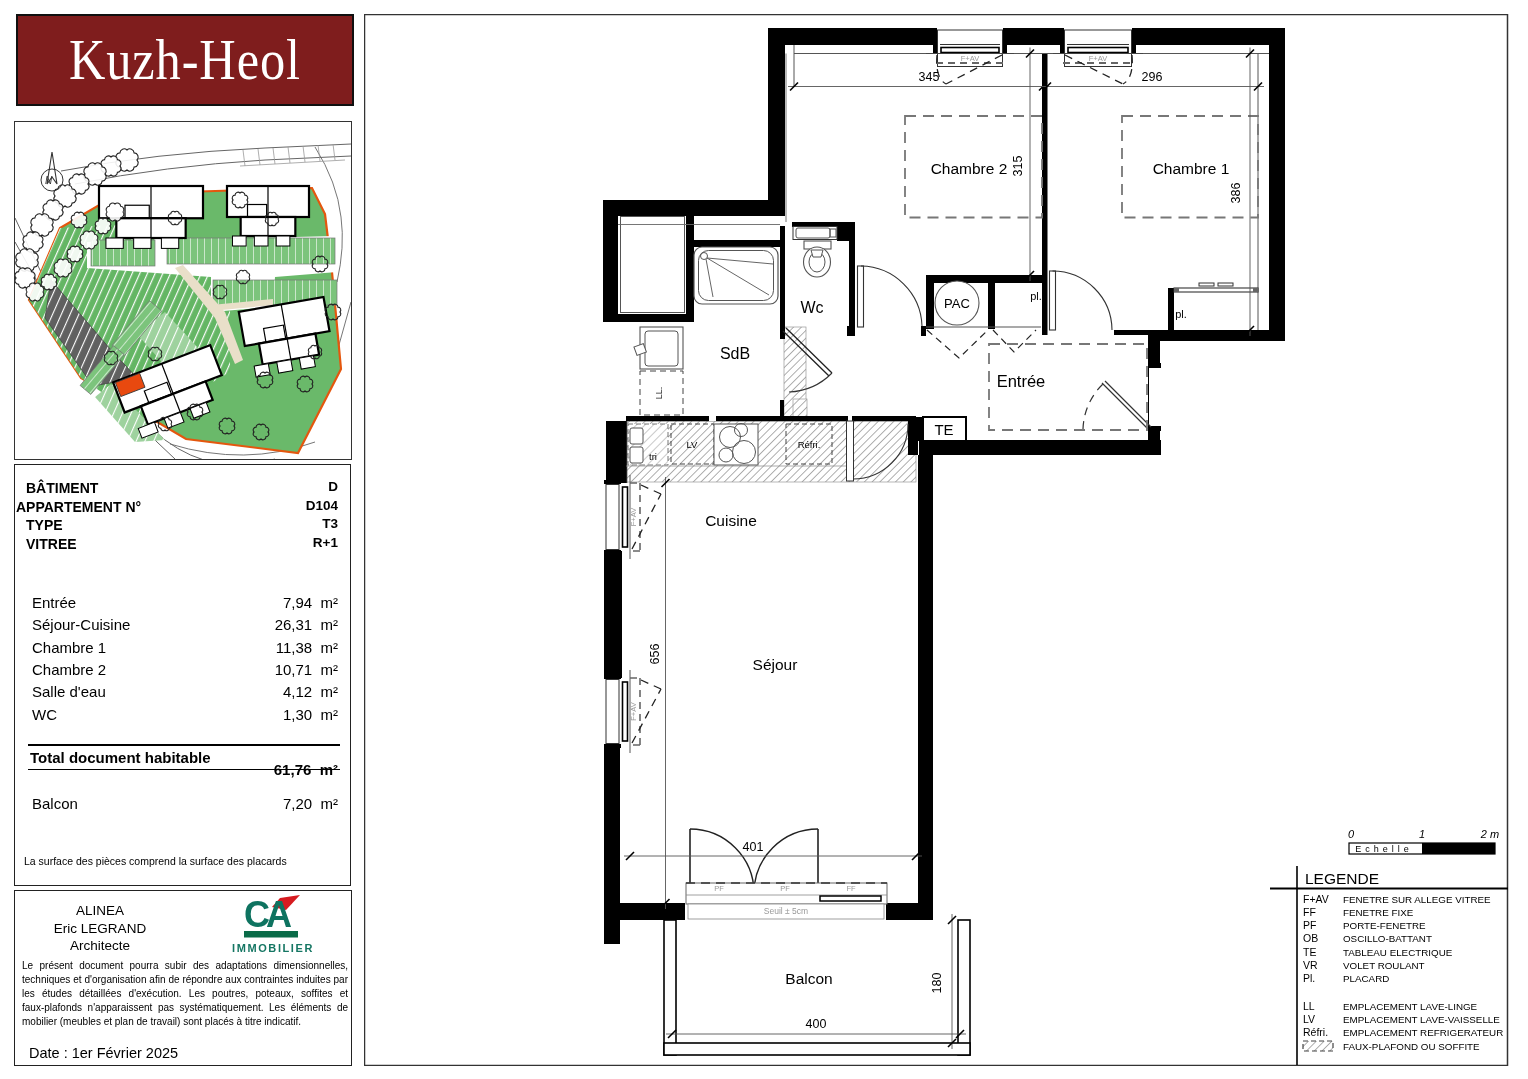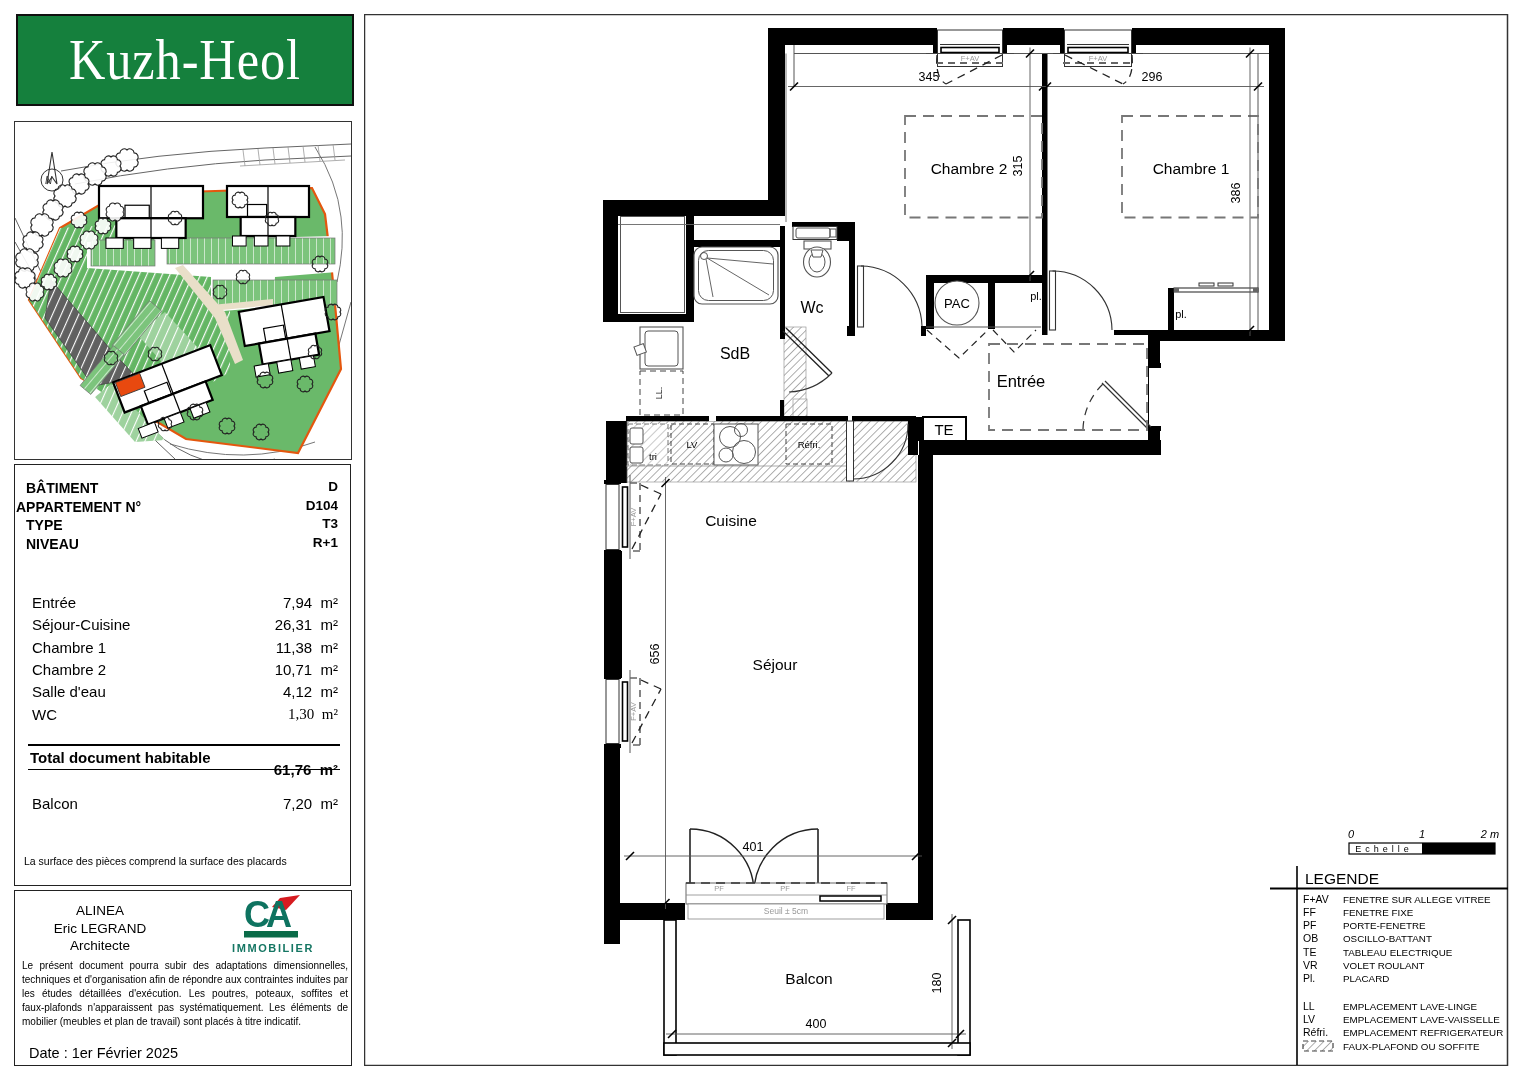--- a/index.html
+++ b/index.html
@@ -1,18 +1,18 @@
 <!DOCTYPE html>
 <html><head>
 <meta charset="utf-8">
 <style>
 html,body{margin:0;padding:0;background:#fff;width:1528px;height:1079px;overflow:hidden;
 font-family:"Liberation Sans",sans-serif;}
 .abs{position:absolute;}
-#banner{left:16px;top:14px;width:334px;height:88px;background:#15803d;border:2px solid #101010;
+#banner{left:16px;top:14px;width:334px;height:88px;background:#7f1d1d;border:2px solid #101010;
 display:flex;align-items:center;justify-content:center;}
 #banner span{font-family:"Liberation Serif",serif;color:#fff;font-size:56px;letter-spacing:1px;transform:scaleX(0.9);font-weight:400;}
 #mapbox{left:14px;top:121px;width:336px;height:337px;border:1px solid #333;}
 #infobox{left:14px;top:464px;width:335px;height:420px;border:1.5px solid #222;}
 #archbox{left:14px;top:890px;width:336px;height:174px;border:1.5px solid #222;}
 .il{position:absolute;font-size:15px;color:#000;}
 .ib{position:absolute;font-size:14px;font-weight:bold;color:#000;}
 .iv{position:absolute;font-size:13.5px;font-weight:bold;color:#000;text-align:right;right:14px;}
 .rv{position:absolute;font-size:15px;color:#000;text-align:right;right:14px;}
 </style>
@@ -151,34 +151,34 @@
 <text x="30" y="62" font-size="10" fill="#333" font-style="italic">N</text>
     </svg></div>
 
 <div class="abs" id="infobox"></div>
 <div class="ib" style="left:26px;top:480px;">BÂTIMENT</div>
 <div class="iv" style="top:479px;left:200px;width:138px;">D</div>
 <div class="ib" style="left:16px;top:499px;">APPARTEMENT N°</div>
 <div class="iv" style="top:498px;left:200px;width:138px;">D104</div>
 <div class="ib" style="left:26px;top:517px;">TYPE</div>
 <div class="iv" style="top:516px;left:200px;width:138px;">T3</div>
-<div class="ib" style="left:26px;top:536px;">NIVEAU</div>
+<div class="ib" style="left:26px;top:536px;">VITREE</div>
 <div class="iv" style="top:535px;left:200px;width:138px;">R+1</div>
 <div class="il" style="left:32px;top:594px;">Entrée</div>
 <div class="rv" style="top:594px;left:100px;width:238px;">7,94&nbsp;&nbsp;m²</div>
 <div class="il" style="left:32px;top:616px;">Séjour-Cuisine</div>
 <div class="rv" style="top:616px;left:100px;width:238px;">26,31&nbsp;&nbsp;m²</div>
 <div class="il" style="left:32px;top:639px;">Chambre 1</div>
 <div class="rv" style="top:639px;left:100px;width:238px;">11,38&nbsp;&nbsp;m²</div>
 <div class="il" style="left:32px;top:661px;">Chambre 2</div>
 <div class="rv" style="top:661px;left:100px;width:238px;">10,71&nbsp;&nbsp;m²</div>
 <div class="il" style="left:32px;top:683px;">Salle d'eau</div>
 <div class="rv" style="top:683px;left:100px;width:238px;">4,12&nbsp;&nbsp;m²</div>
 <div class="il" style="left:32px;top:706px;">WC</div>
-<div class="rv" style="top:706px;left:100px;width:238px;font-family:Liberation Serif, serif;">1,30&nbsp;&nbsp;m²</div>
+<div class="rv" style="top:706px;left:100px;width:238px;">1,30&nbsp;&nbsp;m²</div>
 <div class="abs" style="left:28px;top:744px;width:312px;border-top:2px solid #000;"></div>
 <div class="il" style="left:30px;top:749px;font-weight:bold;">Total document habitable</div>
 <div class="rv" style="top:749px;left:100px;width:238px;font-weight:bold;margin-top:12px;">61,76&nbsp;&nbsp;m²</div>
 <div class="abs" style="left:28px;top:769px;width:312px;border-top:1.5px solid #000;"></div>
 <div class="il" style="left:32px;top:795px;">Balcon</div>
 <div class="rv" style="top:795px;left:100px;width:238px;">7,20&nbsp;&nbsp;m²</div>
 <div class="abs" style="left:24px;top:855px;font-size:10.5px;">La surface des pièces comprend la surface des placards</div>
 
 <div class="abs" id="archbox"></div>
 <div class="abs" style="left:30px;top:902px;width:140px;text-align:center;font-size:13.5px;line-height:17.5px;">ALINEA<br>Eric LEGRAND<br>Architecte</div>

